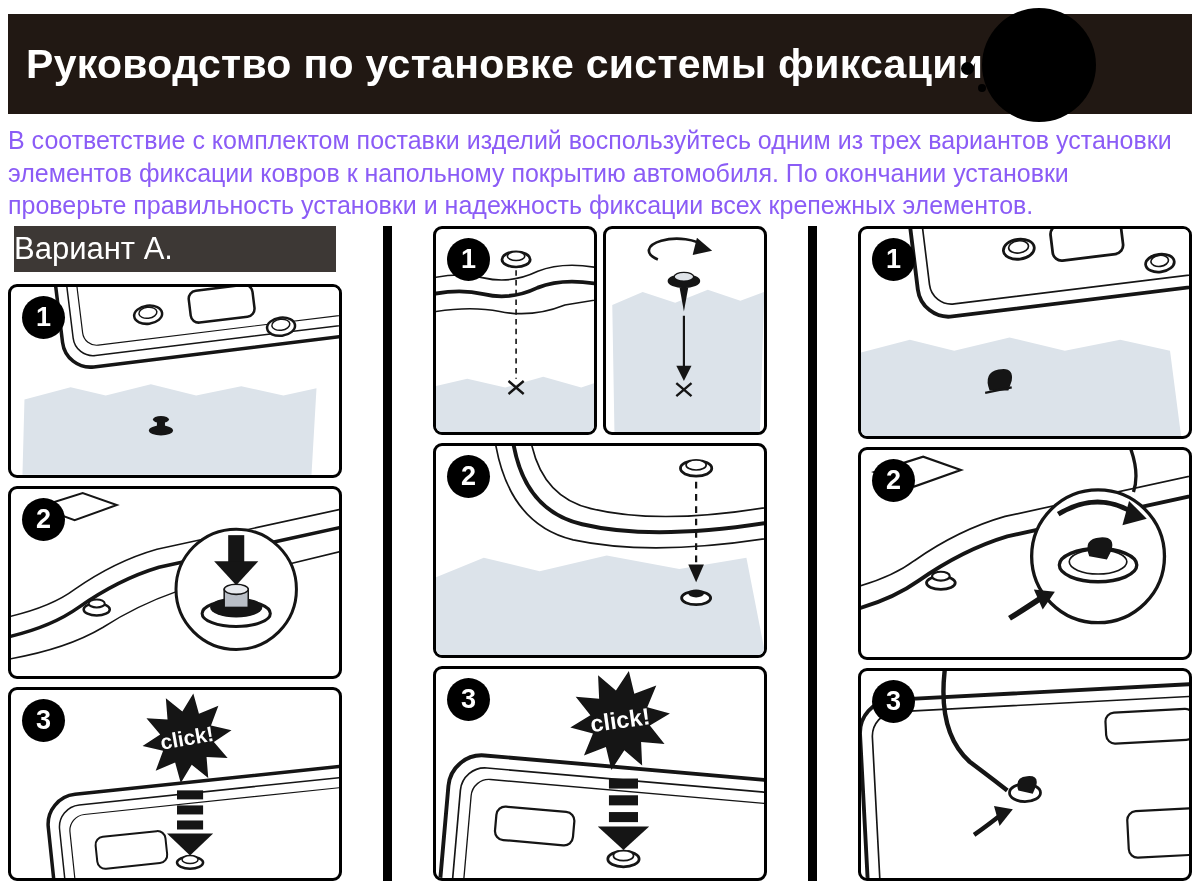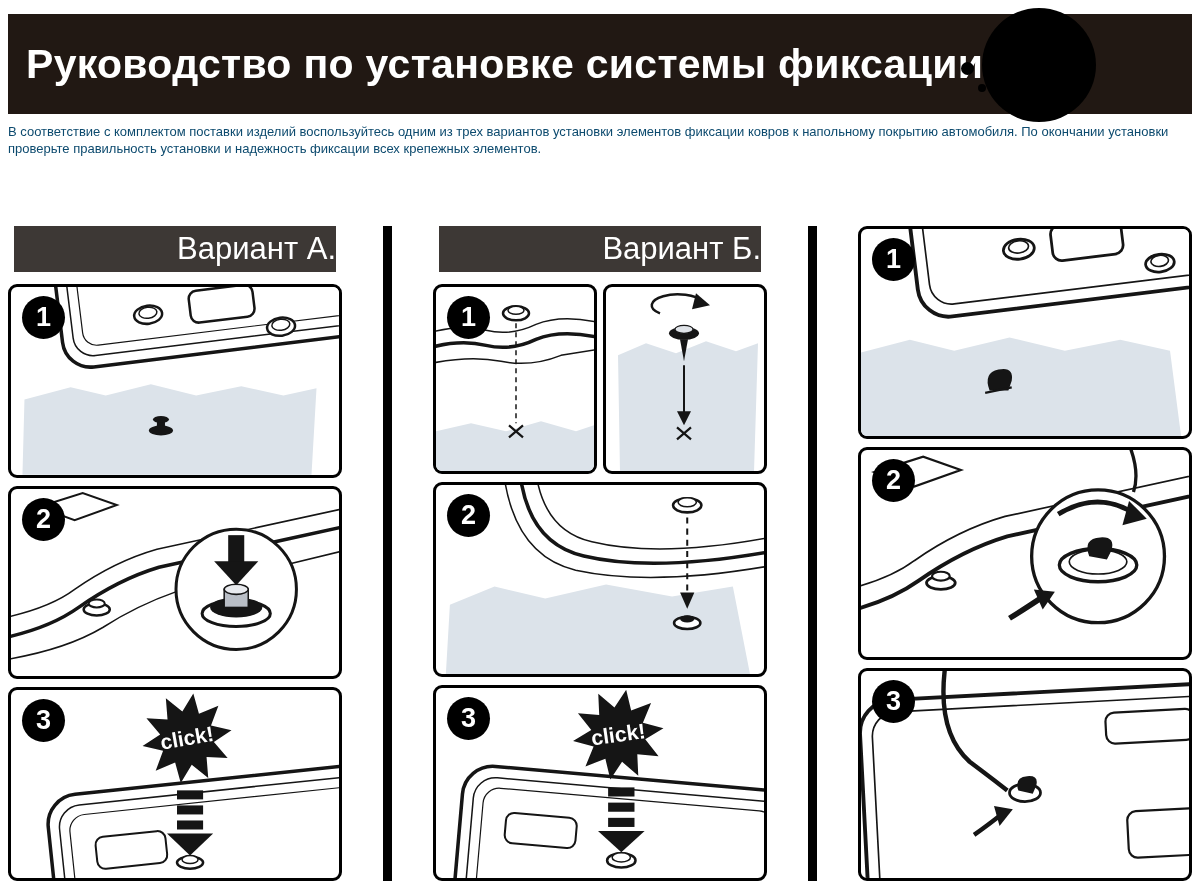--- a/index.html
+++ b/index.html
@@ -17,31 +17,31 @@
   }
   .header h1 {
     color: #fff; font-size: 41px; font-weight: 600;
     padding-left: 18px; letter-spacing: .3px; white-space: nowrap;
   }
   .blob { position: absolute; top: -6px; right: 96px; width: 114px; height: 114px; border-radius: 50%; background: #000; }
   .blob-dot-a { position: absolute; top: 48px; right: 218px; width: 13px; height: 13px; border-radius: 50%; background: #000; }
   .blob-dot-b { position: absolute; top: 70px; right: 206px; width: 8px; height: 8px; border-radius: 50%; background: #000; }
   .intro {
     position: absolute; left: 8px; top: 124px; width: 1184px;
-    font-size: 13px; line-height: 1.3; color: #0c4a6e;
+    font-size: 25px; line-height: 1.3; color: #8b5cf6;
   }
   .columns {
     position: absolute; left: 8px; top: 226px; width: 1184px; height: 655px;
     display: flex; justify-content: space-between;
   }
   .vdivider { width: 9px; background: #000; }
   .col { width: 334px; display: flex; flex-direction: column; gap: 8px; }
   .variant-header {
     height: 46px; margin: 0 6px 4px 6px; background: #3d3835; color: #fff;
-    font-size: 31px; display: flex; align-items: center; justify-content: flex-end;
+    font-size: 31px; display: flex; align-items: center; justify-content: flex-start;
     flex: 0 0 46px;
   }
   .panel {
     flex: 1 1 0; border: 3px solid #000; border-radius: 9px; background: #fff;
     position: relative; overflow: hidden;
   }
   .panel-split {
     flex: 1 1 0; display: flex; gap: 6px; position: relative;
   }
   .subpanel {
@@ -147,23 +147,20 @@
           <ellipse cx="179" cy="172" rx="13" ry="6" stroke-width="2.5"></ellipse>
           <ellipse cx="179" cy="169" rx="8" ry="4" stroke-width="1.5"></ellipse>
         </g>
       </svg>
     </div>
   </div>
 
   <div class="vdivider"></div>
 
   <div class="col">
-    <div class="variant-header">
-      <span>Вариант Б.</span>
-    </div>
 
     <div class="panel-split">
       <div class="subpanel">
         <div class="badge">1</div>
         <svg viewBox="0 0 158 187" preserveAspectRatio="xMidYMid slice">
           <path d="M0,146 L35,138 70,146 105,136 140,146 158,140 158,187 0,187 Z" fill="#dce3ea"></path>
           <g fill="none" stroke="#151515">
             <path d="M-5,62 Q25,54 50,60 Q75,66 100,54 Q125,44 162,52" stroke-width="3.5"></path>
             <path d="M-5,47 Q25,39 50,45 Q75,51 100,39 Q125,29 162,37" stroke-width="1.5"></path>
             <path d="M-5,78 Q35,70 65,76 Q95,82 125,70 L162,64" stroke-width="1.5"></path>

